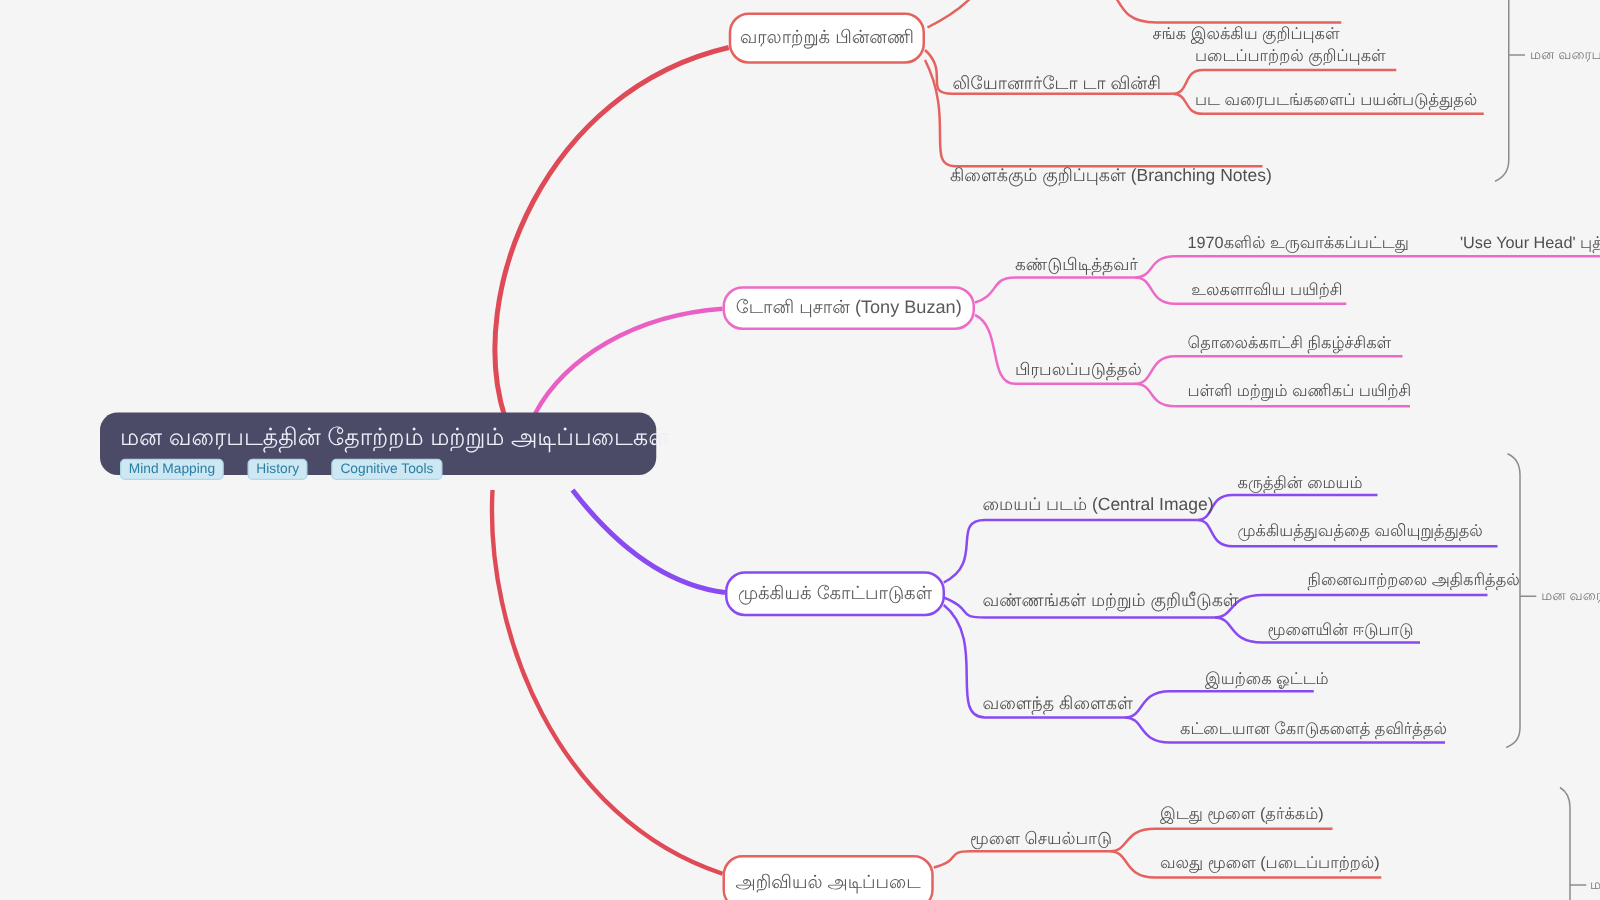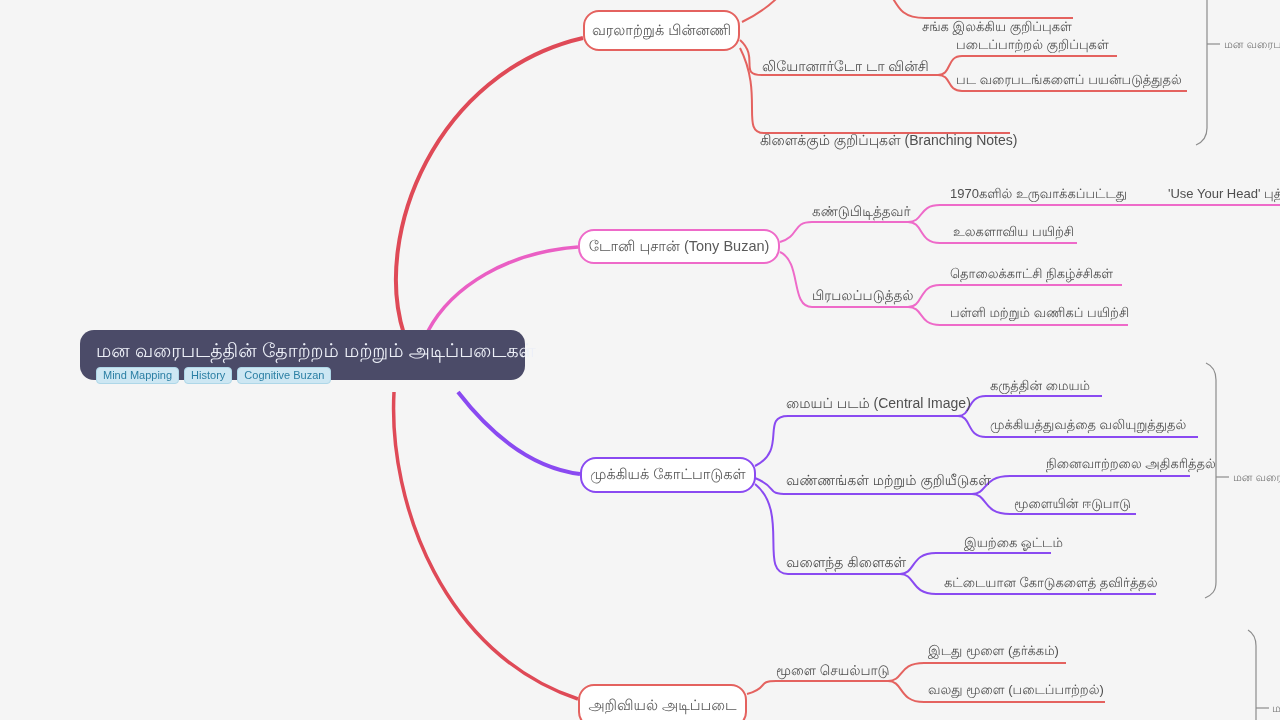--- a/index.html
+++ b/index.html
@@ -22,21 +22,21 @@
   }
   .box-red{border-color:#e4625f;}
   .box-pink{border-color:#ee6ac9;}
   .box-purple{border-color:#8a4af1;}
   .central-node{
     position:absolute;left:80px;top:330px;width:445px;height:50px;
     background:#4b4b68;border-radius:14px;box-sizing:border-box;
     padding:9px 16px 8px 16px;color:#eceff7;
   }
   .central-title{font-size:19px;line-height:1.3;white-space:nowrap;}
-  .tag-row{display:flex;gap:5px;margin-top:3px;align-items:center;}
+  .tag-row{display:flex;gap:19px;margin-top:3px;align-items:center;}
   .tag{
     background:#cde7f3;color:#2b7fa4;border:1px solid #aed7e8;
     border-radius:4px;font-size:11px;line-height:1.2;padding:1px 6px;
     white-space:nowrap;
   }
   .summary-label{
     position:absolute;color:#7a7a7a;font-size:11px;white-space:nowrap;
   }
 </style>
 </head>
@@ -85,21 +85,21 @@
     <path d="M 1216,477 L 1229,477" stroke="#8c8c8c" stroke-width="1.2" fill="none"></path>
     <path d="M 1248,630 C 1253,633 1256,638 1256,646 L 1256,726" stroke="#8c8c8c" stroke-width="1.2" fill="none"></path>
     <path d="M 1256,708 L 1269,708" stroke="#8c8c8c" stroke-width="1.2" fill="none"></path>
   </svg>
 
   <div class="central-node">
     <div class="central-title">மன வரைபடத்தின் தோற்றம் மற்றும் அடிப்படைகள்</div>
     <div class="tag-row">
       <span class="tag">Mind Mapping</span>
       <span class="tag">History</span>
-      <span class="tag">Cognitive Buzan</span>
+      <span class="tag">Cognitive Tools</span>
     </div>
   </div>
 
   <div class="box-node box-red" style="left:583px;top:10px;width:157px;height:41px;">வரலாற்றுக் பின்னணி</div>
   <div class="box-node box-pink" style="left:578px;top:229px;width:202px;height:35px;">டோனி புசான் (Tony Buzan)</div>
   <div class="box-node box-purple" style="left:580px;top:457px;width:176px;height:36px;">முக்கியக் கோட்பாடுகள்</div>
   <div class="box-node box-red" style="left:578px;top:684px;width:169px;height:44px;">அறிவியல் அடிப்படை</div>
 
   <div class="node-label" style="left:922px;top:19px;">சங்க இலக்கிய குறிப்புகள்</div>
   <div class="node-label lv2" style="left:762px;top:58px;">லியோனார்டோ டா வின்சி</div>

